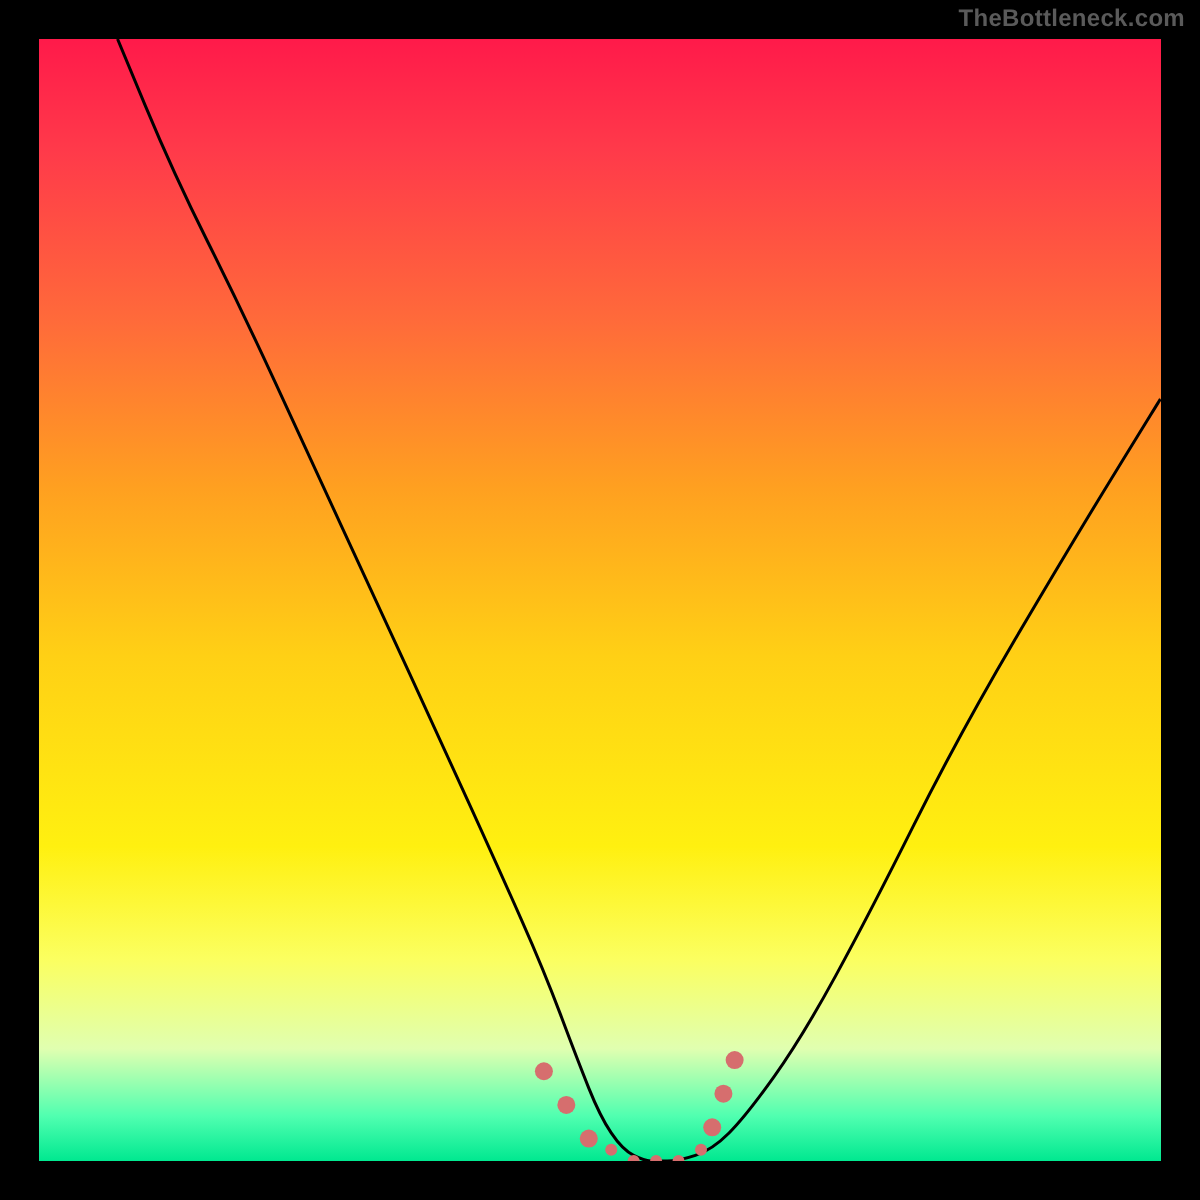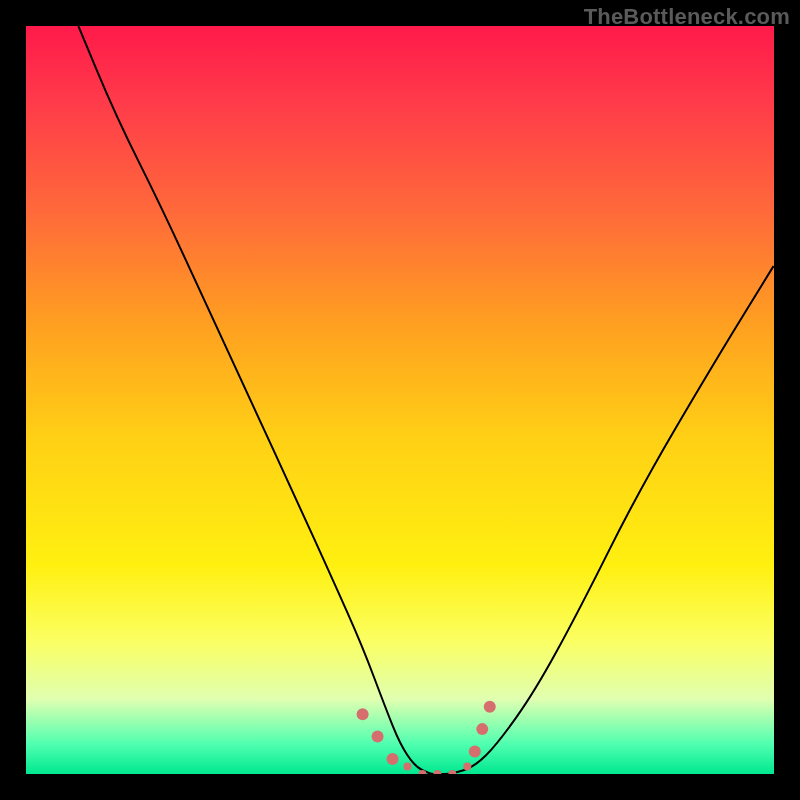--- a/index.html
+++ b/index.html
@@ -29,21 +29,21 @@
       #50ffb0 96%,
       #00e890 100%
     );
     overflow: hidden;
   }
   .watermark {
     position: absolute;
     top: 4px;
     right: 10px;
     font-family: Arial, Helvetica, sans-serif;
-    font-size: 22px;
+    font-size: 16px;
     font-weight: 600;
     color: #5a5a5a;
     letter-spacing: 0.2px;
     user-select: none;
   }
   svg.curve {
     position: absolute;
     left: 0;
     top: 0;
     width: 748px;

